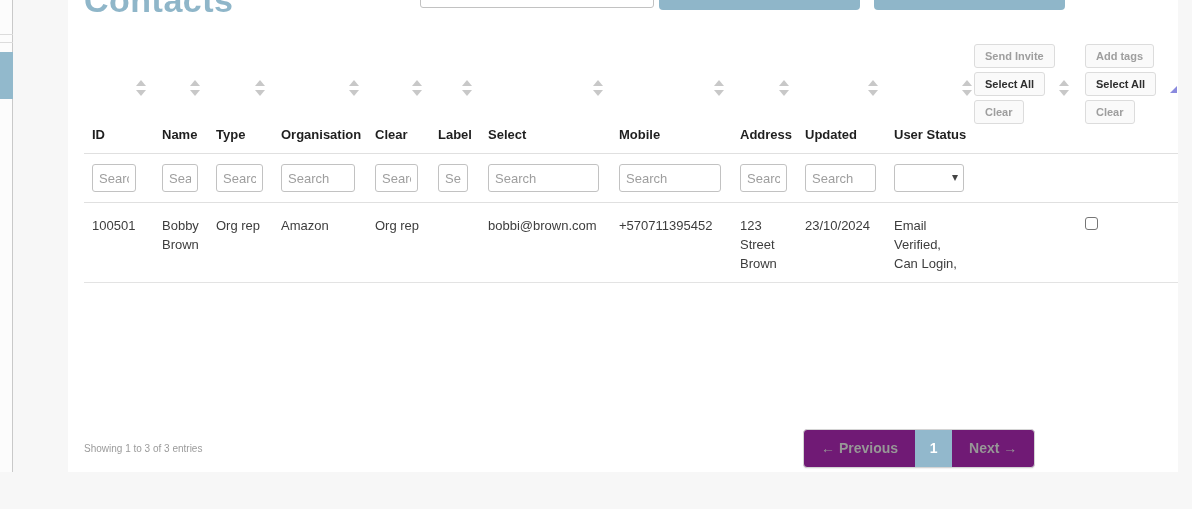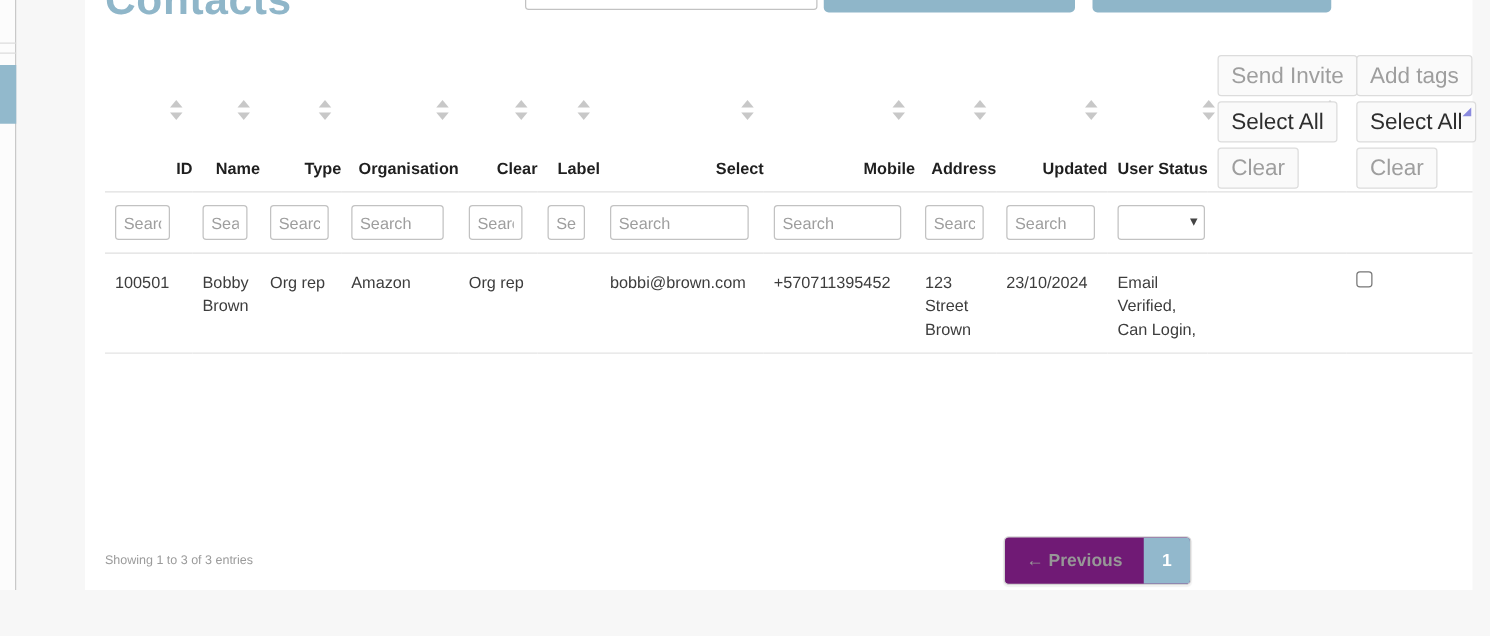--- a/index.html
+++ b/index.html
@@ -16,31 +16,31 @@
   .page-title{position:absolute;left:84px;top:-17px;font-size:34px;line-height:34px;font-weight:bold;color:#8fb6c9;letter-spacing:.5px;margin:0;}
 
   .global-search{position:absolute;left:420px;top:-22px;width:234px;height:30px;border:1px solid #c2c2c2;border-radius:3px;background:#fff;box-sizing:border-box;}
   .top-btn{position:absolute;top:-24px;height:34px;background:#8fb6c9;border:none;border-radius:4px;}
   .top-btn.b1{left:659px;width:201px;}
   .top-btn.b2{left:874px;width:191px;}
 
   table.data-table{position:absolute;left:84px;top:44px;width:1094px;border-collapse:collapse;table-layout:fixed;}
 
   thead th{font-size:13px;color:#1f1f1f;text-align:left;font-weight:bold;}
-  th.col-head{position:relative;height:98px;vertical-align:bottom;padding:0 0 11px 8px;border-bottom:1px solid #e0e0e0;white-space:nowrap;text-align:right;}
+  th.col-head{position:relative;height:98px;vertical-align:bottom;padding:0 0 11px 8px;border-bottom:1px solid #e0e0e0;white-space:nowrap;}
   th.bulk-head{position:relative;height:98px;vertical-align:top;padding:0;border-bottom:1px solid #e0e0e0;}
 
   .sort{position:absolute;top:36px;right:8px;width:10px;height:17px;cursor:pointer;}
   .sort i{display:block;width:0;height:0;border-left:5px solid transparent;border-right:5px solid transparent;}
   .sort i.up{border-bottom:6px solid #c8c8c8;margin-bottom:4px;}
   .sort i.dn{border-top:6px solid #c8c8c8;}
   .sort.edge{right:-6px;}
 
   .btn-stack{position:absolute;top:0;left:8px;}
-  .bulk-btn{display:block;margin:0 0 4px 0;padding:5px 10px;font-size:18px;font-family:inherit;background:#fafafa;border:1px solid #dcdcdc;border-radius:3px;color:#2e2e2e;cursor:pointer;white-space:nowrap;}
+  .bulk-btn{display:block;margin:0 0 4px 0;padding:5px 10px;font-size:11px;font-family:inherit;background:#fafafa;border:1px solid #dcdcdc;border-radius:3px;color:#2e2e2e;cursor:pointer;white-space:nowrap;font-weight:bold;}
   .bulk-btn.dim{color:#9e9e9e;}
 
   th.filter-cell{height:48px;vertical-align:middle;padding:0 0 0 8px;border-bottom:1px solid #e0e0e0;font-weight:normal;}
   .filter-input{height:28px;border:1px solid #c2c2c2;border-radius:3px;padding:0 6px;font-size:13px;color:#555;box-sizing:border-box;font-family:inherit;background:#fff;}
   .filter-input::placeholder{color:#9e9e9e;opacity:1;}
   .select-wrap{position:relative;display:inline-block;}
   .select-wrap select{width:70px;height:28px;border:1px solid #c2c2c2;border-radius:3px;background:#fff;-webkit-appearance:none;appearance:none;padding:0 18px 0 6px;font-size:13px;color:#333;}
   .select-wrap .chev{position:absolute;right:6px;top:6px;font-size:12px;color:#444;pointer-events:none;}
 
   tbody td{vertical-align:top;padding:13px 10px 9px 8px;font-size:13px;line-height:19px;color:#3d3d3d;border-bottom:1px solid #e3e3e3;word-wrap:break-word;}
@@ -228,17 +228,18 @@
           <td class="bulk-cell"><input type="checkbox" style=""></td>
         </tr>
       </tbody>
   </table>
 
   <div class="showing">Showing 1 to 3 of 3 entries</div>
 
   <div class="pagination">
     <span class="page-btn">← Previous</span>
     <span class="page-current">1</span>
+    <span class="page-btn">Next →</span>
   </div>
 
   <div class="corner-mark"></div>
 
 </div>
 
 </body></html>

